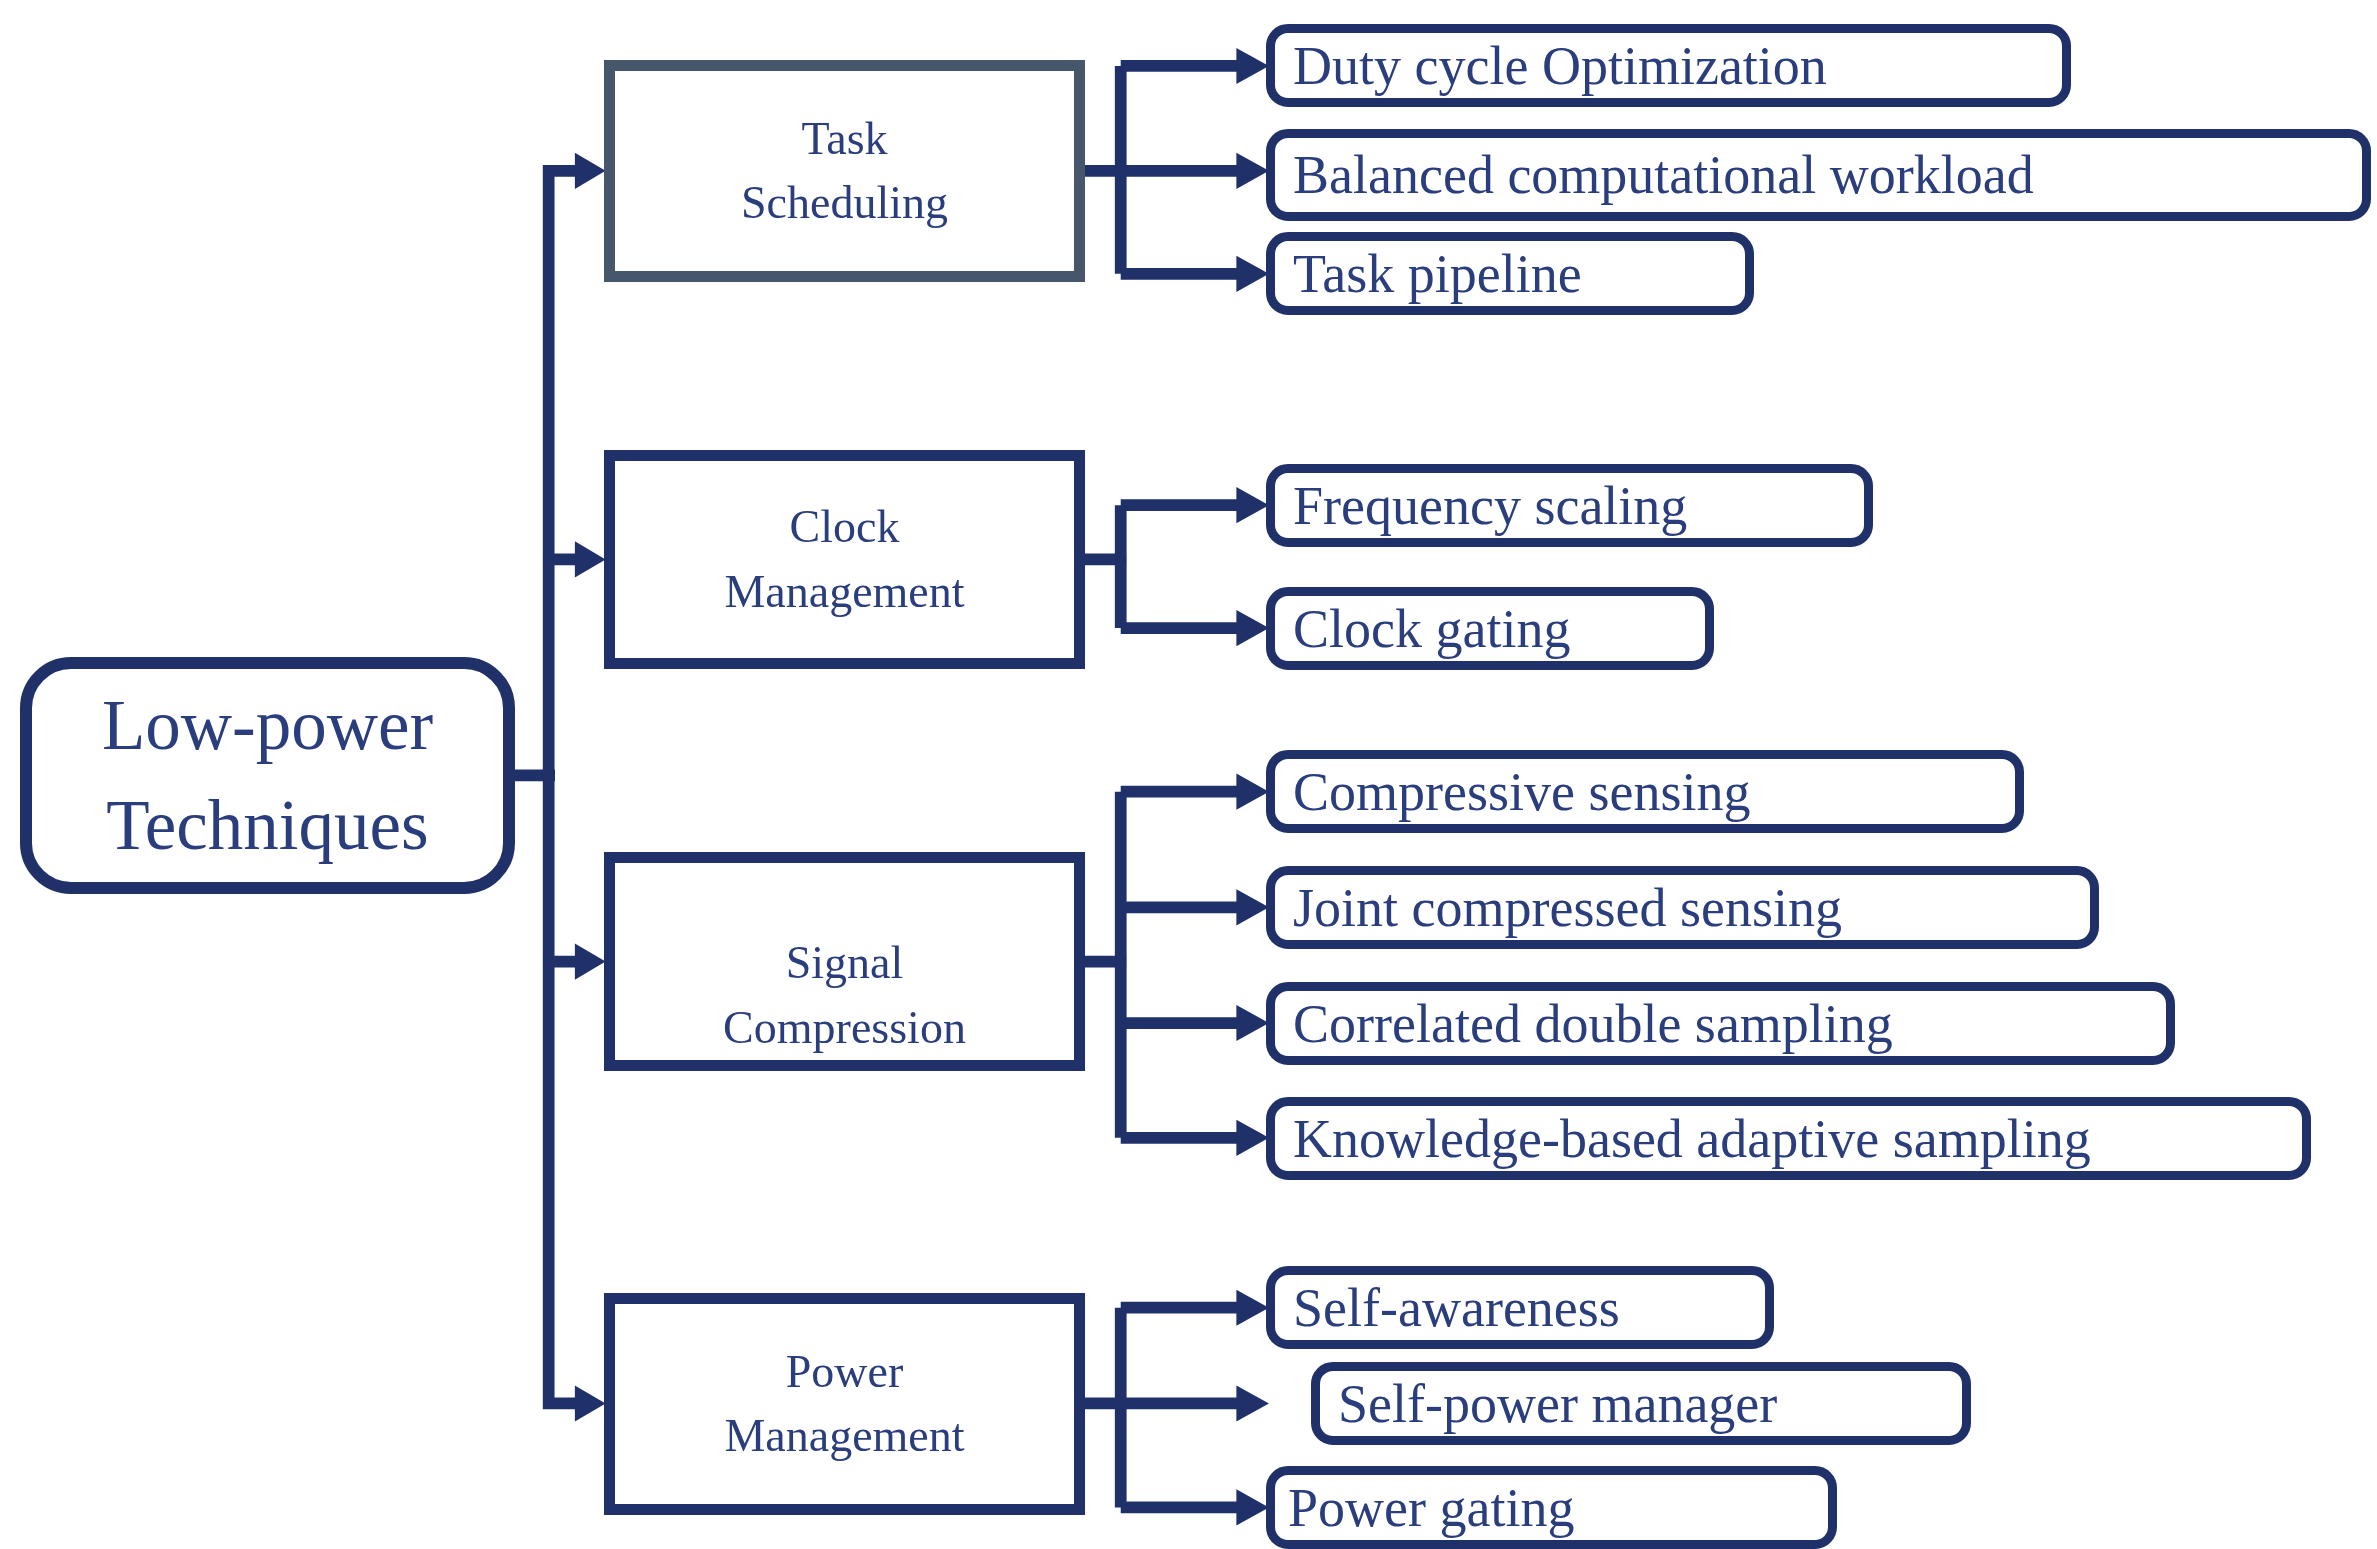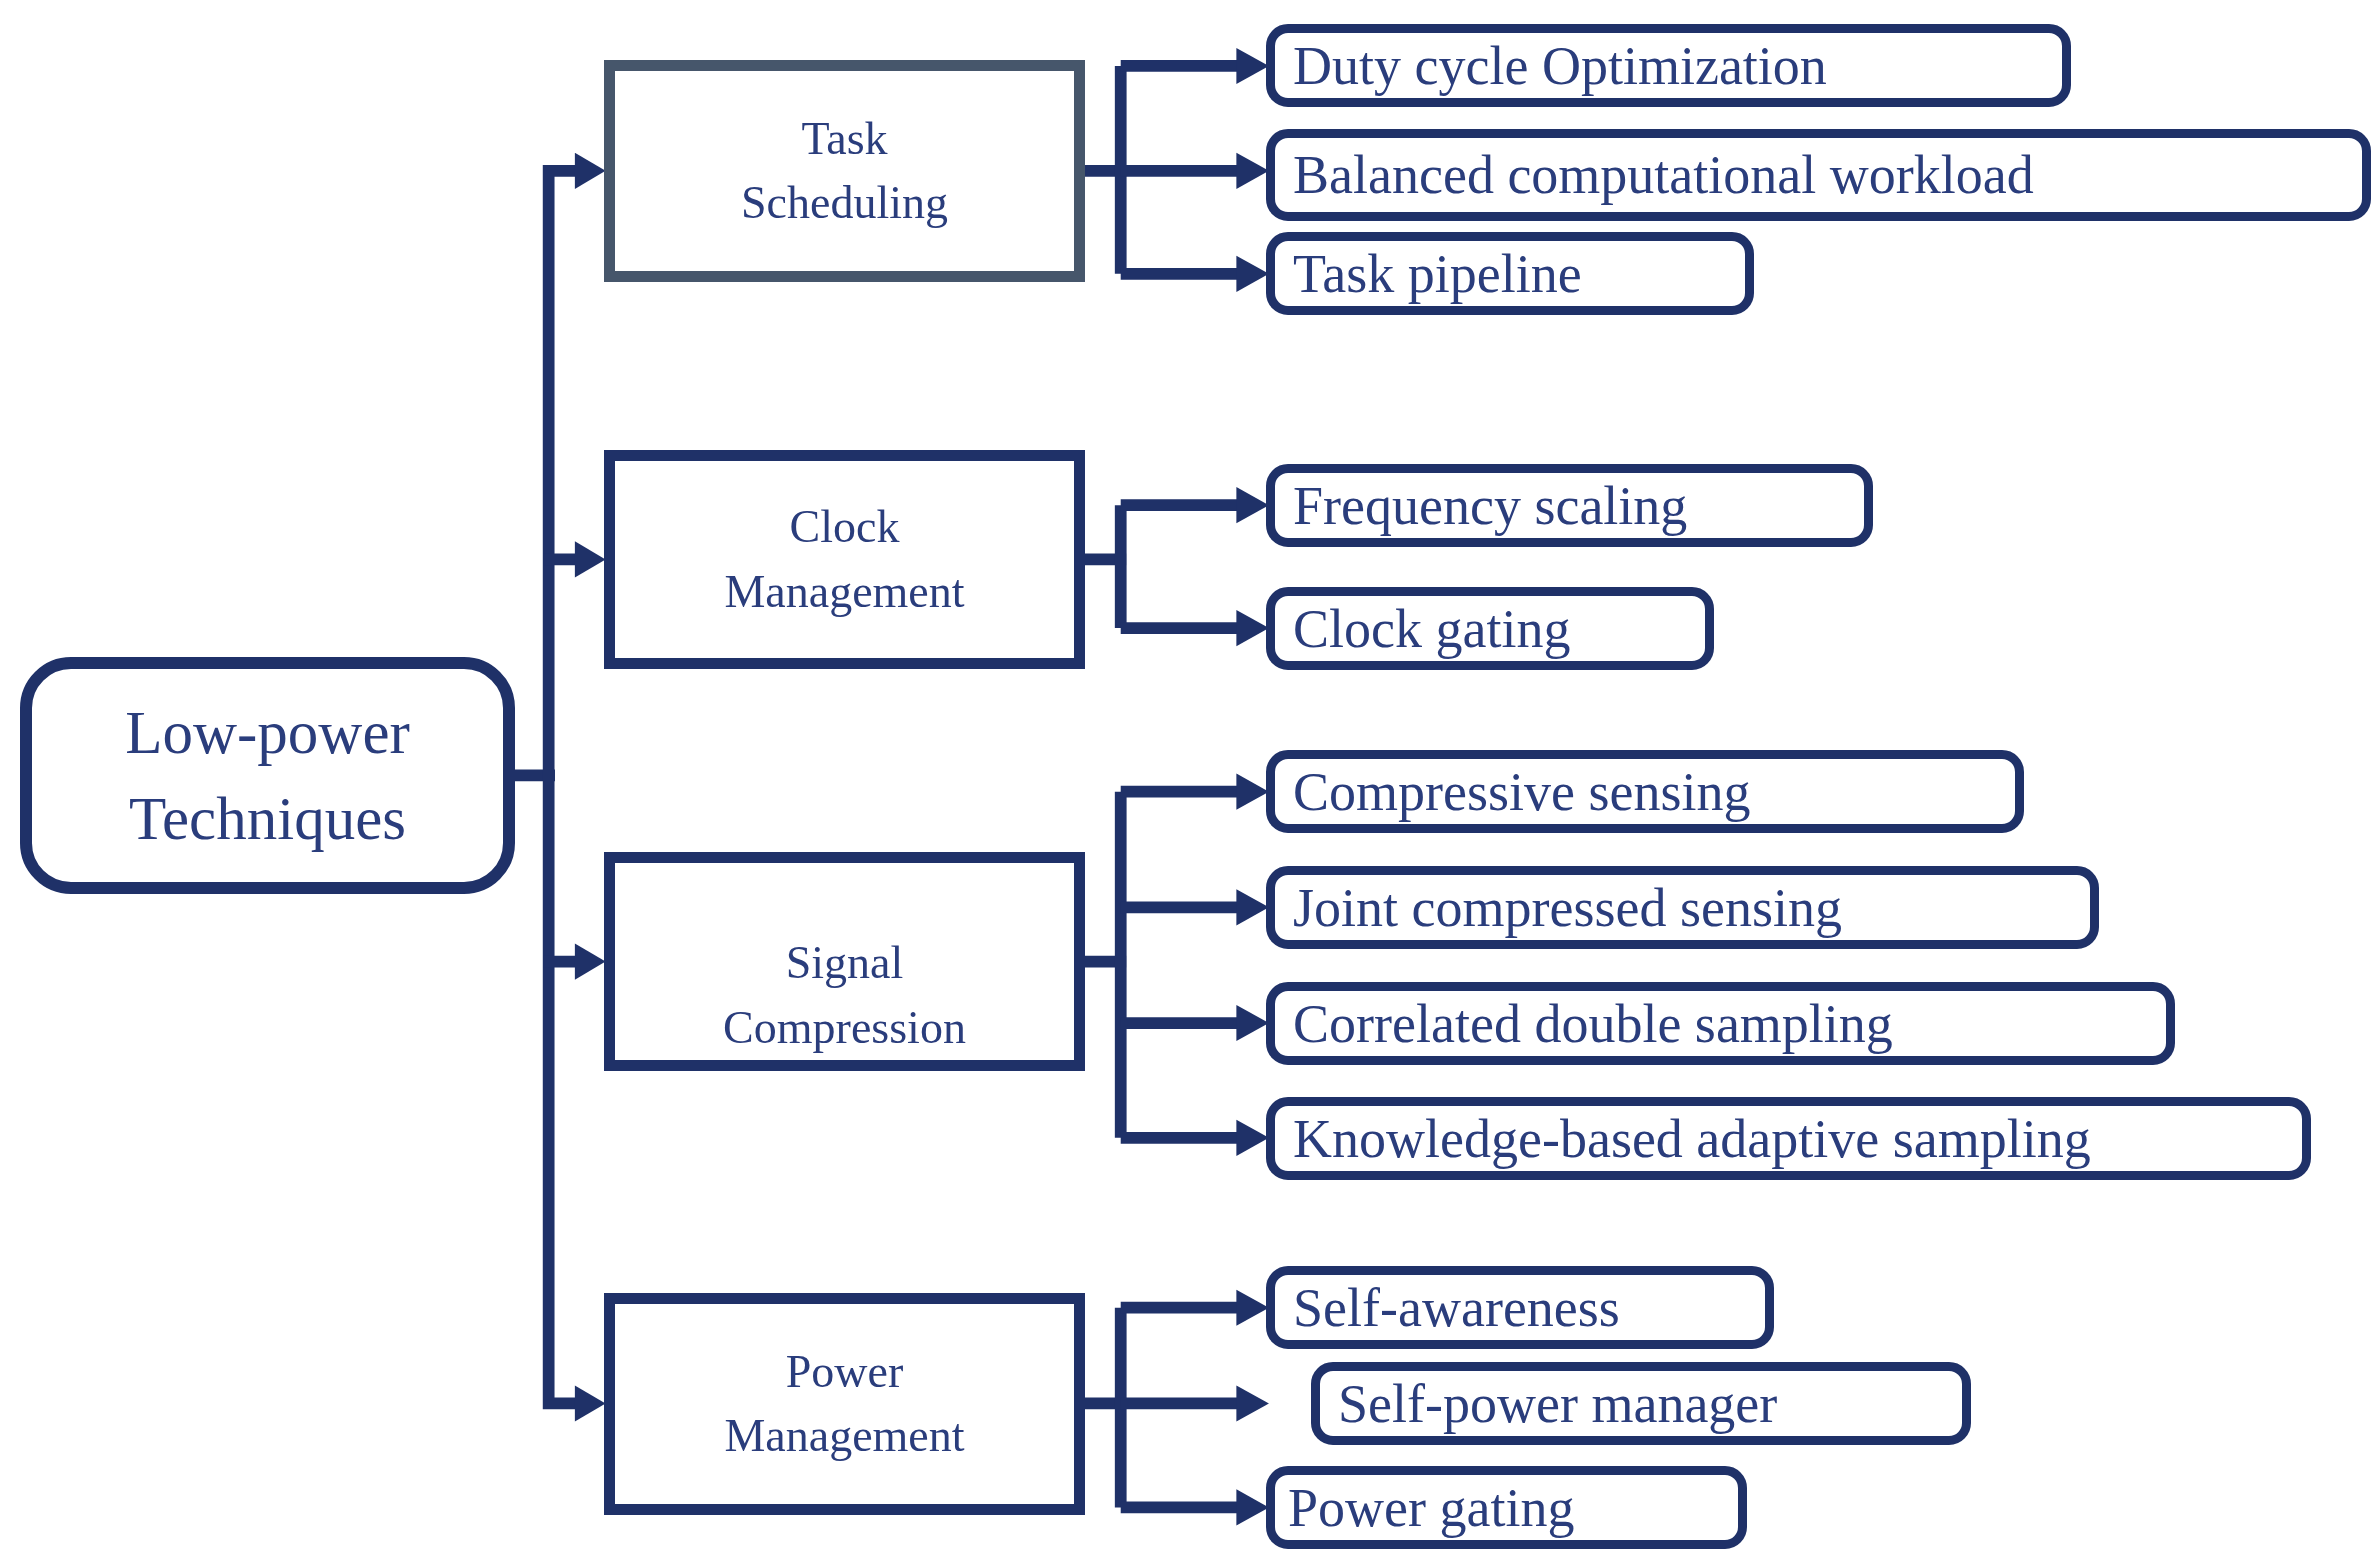--- a/index.html
+++ b/index.html
@@ -22,21 +22,21 @@
   }
   .node{ 
     justify-content:center;
     text-align:center;
     white-space:pre-line;
     line-height:1.4;
   }
   .root{
     border:12.7px solid #1f3168;
     border-radius:51px;
-    font-size:61px;
+    font-size:71px;
   }
   .category{
     border:11.8px solid #1f3168;
     font-size:46px;
   }
   .category.slate{border-color:#46566b;}
   .leaf{
     border:9px solid #1f3168;
     border-radius:22px;
     font-size:54px;
@@ -157,18 +157,18 @@
   <div class="box leaf" style="left:1266px;top:1097px;width:1045px;height:83px;">
     <span>Knowledge-based adaptive sampling</span>
   </div>
 
   <div class="box leaf" style="left:1266px;top:1266px;width:508px;height:83px;">
     <span>Self-awareness</span>
   </div>
   <div class="box leaf" style="left:1266px;top:1362px;width:660px;height:83px;margin-left:45px;">
     <span>Self-power manager</span>
   </div>
-  <div class="box leaf" style="left:1266px;top:1466px;width:481px;height:83px;padding-left:13px;">
+  <div class="box leaf" style="left:1266px;top:1466px;width:571px;height:83px;padding-left:13px;">
     <span>Power gating</span>
   </div>
 
 </div>
 
 
 </body></html>

